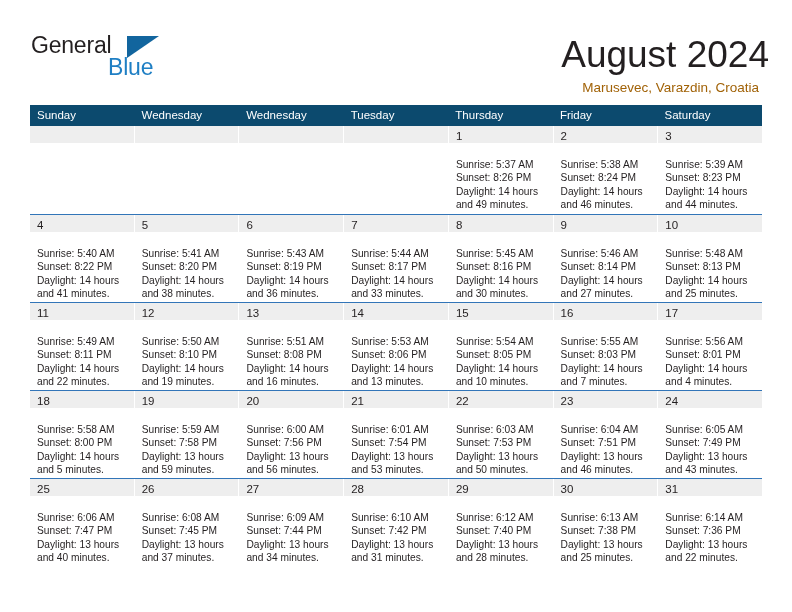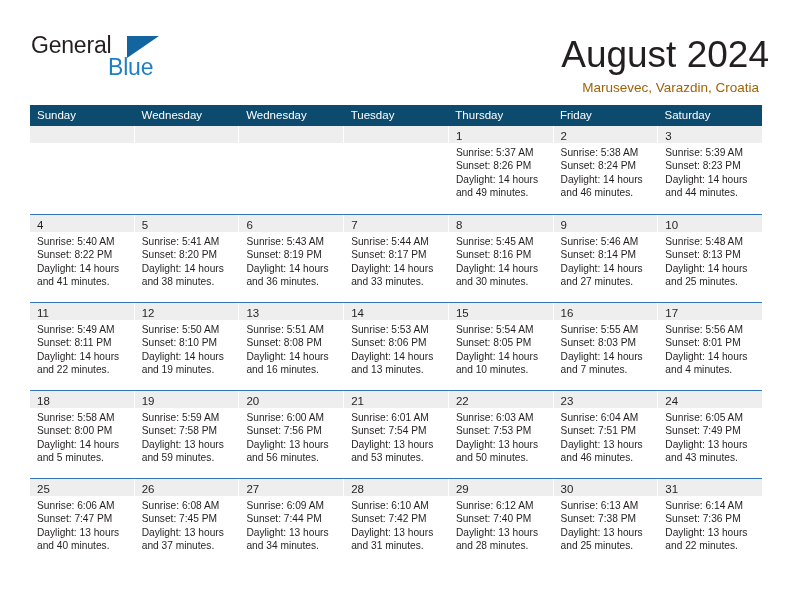--- a/index.html
+++ b/index.html
@@ -128,20 +128,21 @@
   }
   .daynum {
     font-size: 11.5px;
     line-height: 17px;
     color: #231f20;
   }
   .day-body {
     padding: 3px 5px 0 7px;
     box-sizing: border-box;
     flex: 1 1 auto;
+    margin-top: 12px;
   }
   .day-line {
     font-size: 10.2px;
     line-height: 13.3px;
     color: #231f20;
     white-space: nowrap;
   }
   .day.empty .day-body { visibility: hidden; }
 </style>
 </head>

